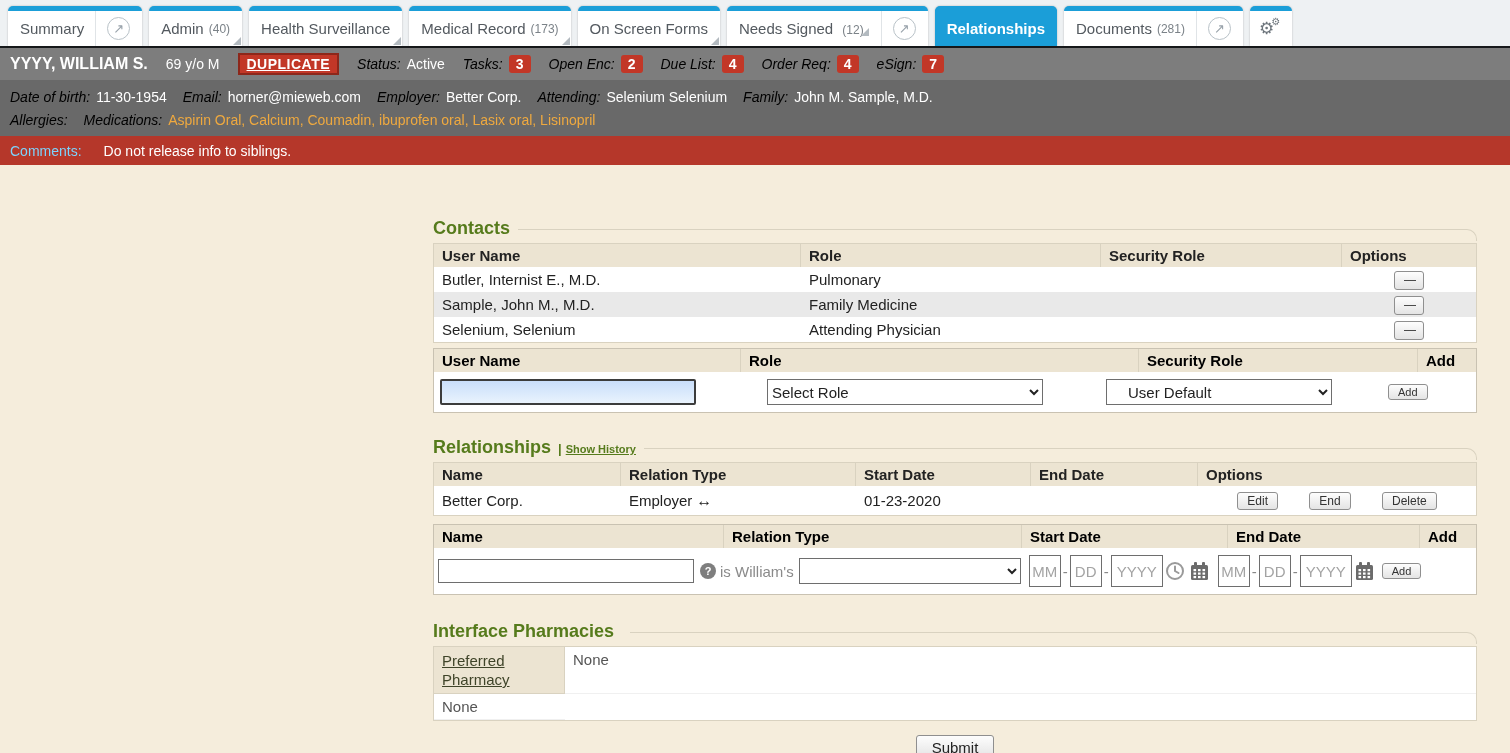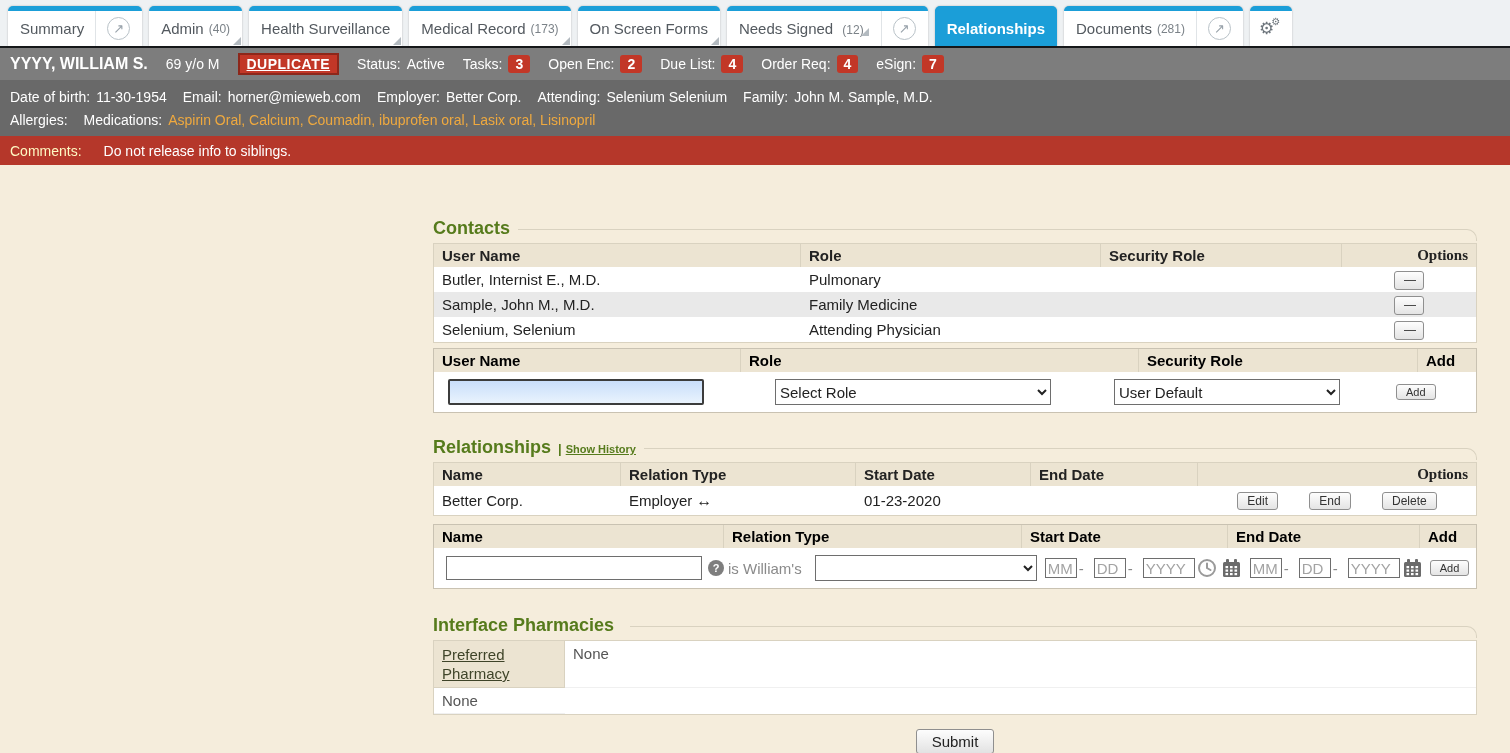--- a/index.html
+++ b/index.html
@@ -13,67 +13,67 @@
   .tab .seg { display:flex; align-items:center; height:100%; border-left:1px solid #e0e4e7; margin-left:11px; padding-left:11px; }
   .popout { width:23px; height:23px; border:1px solid #b9c2c8; border-radius:50%; color:#98a2aa; font-size:13px; display:flex; align-items:center; justify-content:center; }
   .tab.dd::after, .ddmark::after { content:""; position:absolute; right:1px; bottom:1px; border-style:solid; border-width:0 0 8px 8px; border-color:transparent transparent #b3bac0 transparent; }
   .ddmark { position:relative; padding-right:6px; }
   .gear-main { font-size:17px; color:#6d757c; }
   .gear-small { font-size:10px; color:#6d757c; position:relative; top:-7px; left:-3px; }
 
   
   .hdr1 { height:32px; background:#7d7d7d; display:flex; align-items:center; padding:0 10px; color:#fff; font-size:14px; gap:18px; }
   .hdr1 .pname { font-size:16px; font-weight:bold; }
-  .hlabel { color:#ffffff; }
+  .hlabel { color:#000000;font-style:italic; }
   .pair { display:flex; align-items:center; gap:6px; white-space:nowrap; }
   .badge { background:#c23727; color:#fff; font-weight:bold; border-radius:3px; padding:1px 7px; font-size:14px; }
   .dup { background:#c23727; border:2px solid #8d271a; color:#fff; font-weight:bold; text-decoration:underline; padding:1px 7px; font-size:14px; letter-spacing:0.5px; cursor:pointer; }
   .hdr2 { height:56px; background:#696969; color:#fff; font-size:14px; padding:5px 10px; display:flex; flex-direction:column; justify-content:space-between; }
   .hline { display:flex; align-items:center; gap:16px; height:23px; }
   .allergy-badge { background:#c23727; color:#fff; font-weight:bold; padding:2px 6px; border-radius:2px; font-size:14px; }
   .meds { color:#efa93f; }
   .hdr3 { height:29px; background:#b5372a; color:#fff; font-size:14px; display:flex; align-items:center; padding:0 10px; gap:22px; }
-  .hdr3 .clabel { color:#fef9c3; }
+  .hdr3 .clabel { color:#7dd3fc; }
 
   
   .content { padding:53px 33px 0 433px; }
   .legend-row { display:flex; align-items:flex-end; margin-bottom:5px; }
   .legend { color:#567b1c; font-size:18px; font-weight:bold; line-height:20px; }
   .legend-line { flex:1; height:12px; border-top:1px solid #d9d2c0; border-right:1px solid #d9d2c0; border-top-right-radius:10px; margin-left:8px; margin-bottom:-3px; }
   .legend-sep { color:#567b1c; font-size:13px; font-weight:bold; margin:0 4px 1px 7px; }
   .history-link { color:#567b1c; font-size:11px; font-weight:bold; text-decoration:underline; margin-bottom:2px; cursor:pointer; }
 
   .tbl { width:1044px; border:1px solid #d9d2c0; background:#fff; font-size:15px; color:#222; }
   .thead { display:grid; background:#ece4d2; font-weight:bold; }
   .thead > div { padding:3px 8px; border-right:1px solid #d9d2c0; }
-  .thead > div:last-child { border-right:none; text-align:right;font-family:Liberation Serif, serif; }
+  .thead > div:last-child { border-right:none; text-align:left; }
   .trow { display:grid; align-items:center; min-height:25px; }
   .trow > div { padding:2px 8px; }
   .trow.alt { background:#e9e9e9; }
   .cg { grid-template-columns:367px 300px 241px 134px; }
   .rg { grid-template-columns:187px 235px 175px 167px 278px; }
 
   .mini-btn { background:linear-gradient(#fdfdfd,#e4e4e4); border:1px solid #8f8f8f; border-radius:3px; font-size:12px; padding:1px 9px; color:#333; cursor:pointer; font-family:"Liberation Sans", sans-serif; }
   .minus-btn { width:30px; height:19px; line-height:13px; }
   .opt-center { text-align:center; }
   .opt-spread { display:flex; justify-content:space-evenly; align-items:center; }
 
   .add-box { width:1044px; border:1px solid #c9c2b2; background:#fff; margin-top:5px; font-size:15px; }
   .addhead { display:grid; background:#ece4d2; font-weight:bold; }
   .addhead > div { padding:3px 8px; border-right:1px solid #d9d2c0; }
   .addhead > div:last-child { border-right:none; }
   .cag { grid-template-columns:307px 398px 279px 58px; }
   .rag { grid-template-columns:290px 298px 206px 192px 56px; }
   .addrow { display:flex; align-items:center; padding:7px 6px; }
 
-  input, select { font-family:"Liberation Sans", sans-serif; font-size:15px; color:#222;margin-left:8px; }
+  input, select { font-family:"Liberation Sans", sans-serif; font-size:15px; color:#222; }
   .txt-input { border:1px solid #6e6e6e; height:24px; background:#fff; padding:0 4px; }
   .focus-input { width:256px; height:26px; border:2px solid #3c3c3c; border-radius:2px; background:linear-gradient(#c9defa,#e9f3fd); outline:none; padding:0 5px; }
   .sel { height:26px; border:1px solid #6e6e6e; background:#fff; }
-  .date-in { width:32px; height:20px; border:1px solid #6e6e6e; padding:0 2px; text-align:left; }
+  .date-in { width:32px; height:32px; border:1px solid #6e6e6e; padding:0 2px; text-align:center; }
   .date-in.yy { width:52px; }
   .date-in::placeholder { color:#a3a3a3; }
   .dash { color:#888; margin:0 2px; }
   .help-circle { width:16px; height:16px; border-radius:50%; background:#7e7e7e; color:#fff; font-size:11px; font-weight:bold; display:inline-flex; align-items:center; justify-content:center; margin:0 4px 0 6px; }
   .poss { color:#8a8a8a; font-size:15px; margin-right:5px; white-space:nowrap; }
   .icon-btn { background:none; border:none; cursor:pointer; padding:0 2px; display:flex; align-items:center; }
 
   .pharm-tbl { width:1044px; border:1px solid #d9d2c0; background:#fff; font-size:15px; }
   .pharm-row { display:grid; grid-template-columns:131px 911px; }
   .pharm-row .lcell { background:#ece4d2; border-bottom:1px solid #d9d2c0; border-right:1px solid #d9d2c0; padding:4px 8px; line-height:19px; }
@@ -242,21 +242,21 @@
       <div>User Name</div>
       <div>Role</div>
       <div>Security Role</div>
       <div>Add</div>
     </div>
     <div class="addrow">
       <input class="focus-input" type="text" value="" style="">
       <select class="sel" style="width:276px; margin-left:71px;">
         <option>Select Role</option>
       </select>
-      <select class="sel" style="width:226px; margin-left:63px;">
+      <select class="sel" style="width:226px; margin-left:63px;padding-left:17px;">
         <option>User Default</option>
       </select>
       <button class="mini-btn" style="margin-left:56px; font-size:11px;">Add</button>
     </div>
   </div>
 
   <div class="legend-row rel-spacer">
     <span class="legend">Relationships</span>
     <span class="legend-sep">|</span>
     <span class="history-link">Show History</span>

